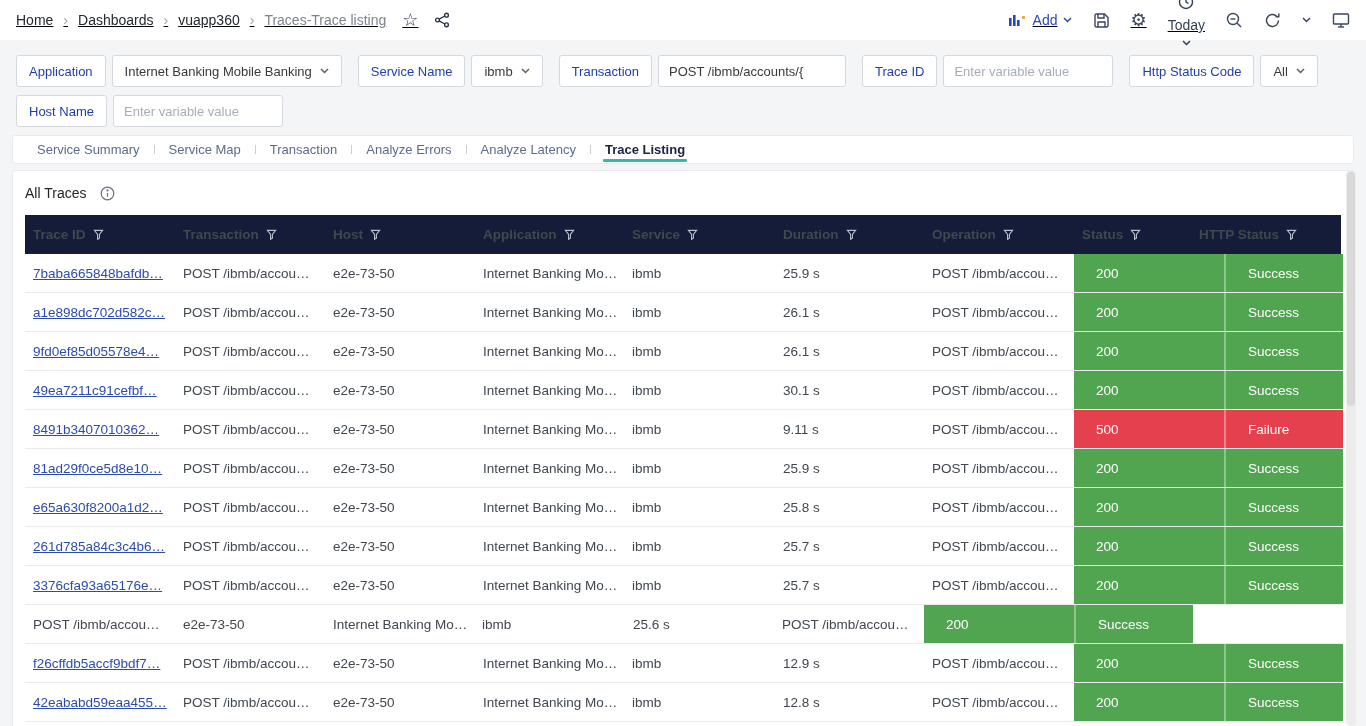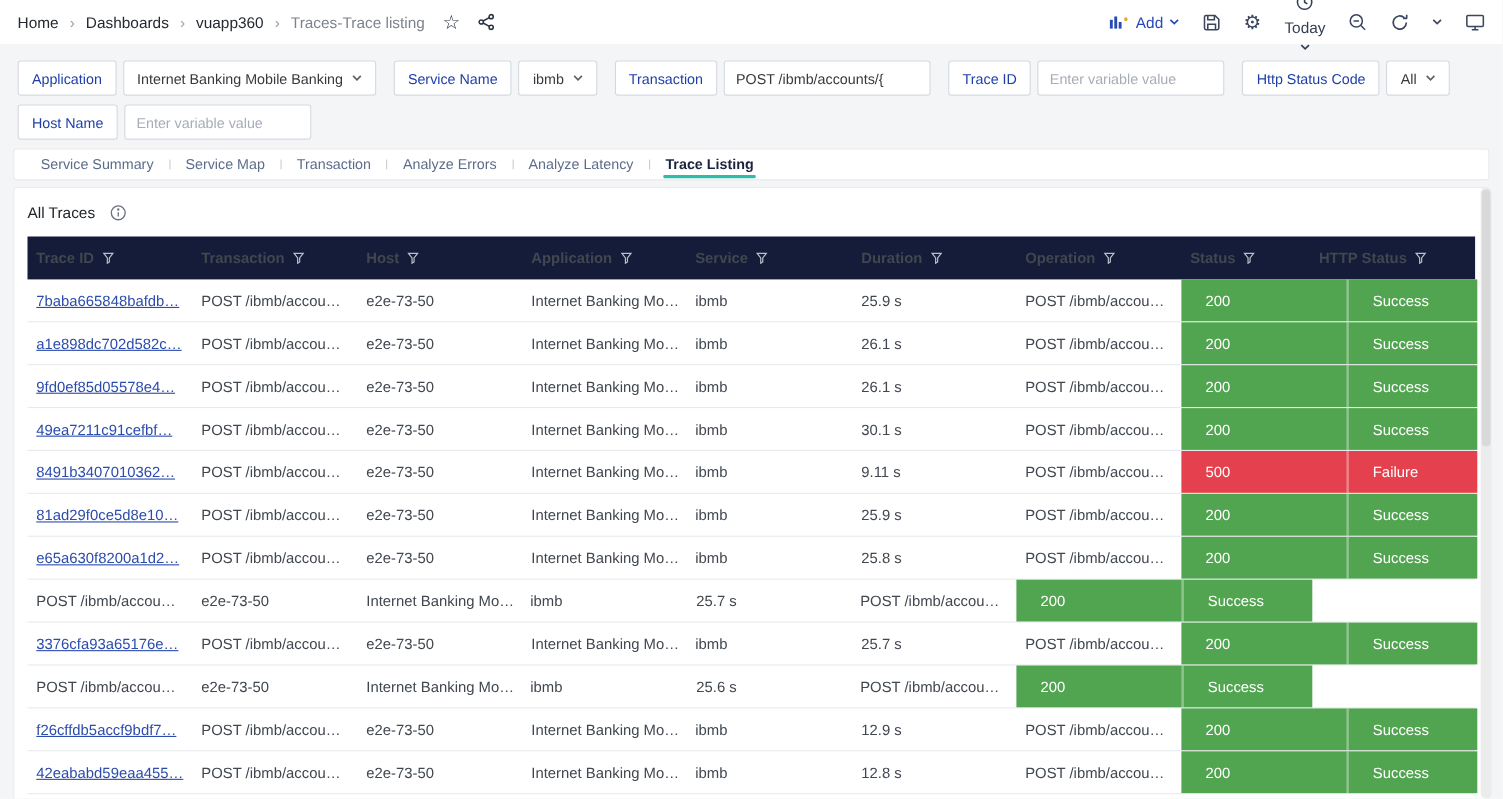--- a/index.html
+++ b/index.html
@@ -2,21 +2,21 @@
 <html><head>
 <meta charset="utf-8">
 <style>
   * { margin:0; padding:0; box-sizing:border-box; }
   html,body { width:1366px; height:726px; overflow:hidden; background:#f4f5f6;
     font-family:"Liberation Sans", sans-serif; }
   .icon { display:inline-flex; align-items:center; justify-content:center; }
 
   
   .topbar { height:40px; background:#fff; display:flex; align-items:center;
-    justify-content:space-between; padding:0 16px; }
+    justify-content:space-between; padding:0 16px;text-decoration:underline; }
   .breadcrumb { display:flex; align-items:center; gap:10px; font-size:14px; color:#23292f; }
   .crumb { cursor:pointer; }
   .crumb.current { color:#7d848d; }
   .crumb-sep { color:#9aa0a8; font-size:14px; }
   .bc-icon { margin-left:6px; color:#2b3347; cursor:pointer; }
   .topbar-right { display:flex; align-items:center; gap:21px;text-align:center; }
   .add-btn { display:flex; align-items:center; gap:5px; color:#2749b8; font-size:14px;
     font-weight:500; cursor:pointer; }
   .tb-icon { color:#3a465e; cursor:pointer; display:inline-flex; align-items:center; }
   .time-picker { display:flex; align-items:center; gap:7px; color:#333f56; font-size:14px; cursor:pointer;flex-direction:column; }
@@ -382,20 +382,23 @@
     <div class="t-cell c2">e2e-73-50</div>
     <div class="t-cell c3">Internet Banking Mo…</div>
     <div class="t-cell c4">ibmb</div>
     <div class="t-cell c5">25.8 s</div>
     <div class="t-cell c6">POST /ibmb/accou…</div>
     <div class="t-cell c7 status-cell cell-http" style="background: rgb(82, 165, 80);">200</div>
     <div class="t-cell c8 status-cell" style="background: rgb(82, 165, 80);">Success</div>
   </div>
 
   <div class="t-row">
+    <div class="t-cell c0">
+            <span class="trace-link">261d785a84c3c4b6…</span>
+          </div>
     <div class="t-cell c1">POST /ibmb/accou…</div>
     <div class="t-cell c2">e2e-73-50</div>
     <div class="t-cell c3">Internet Banking Mo…</div>
     <div class="t-cell c4">ibmb</div>
     <div class="t-cell c5">25.7 s</div>
     <div class="t-cell c6">POST /ibmb/accou…</div>
     <div class="t-cell c7 status-cell cell-http" style="background: rgb(82, 165, 80);">200</div>
     <div class="t-cell c8 status-cell" style="background: rgb(82, 165, 80);">Success</div>
   </div>
 

